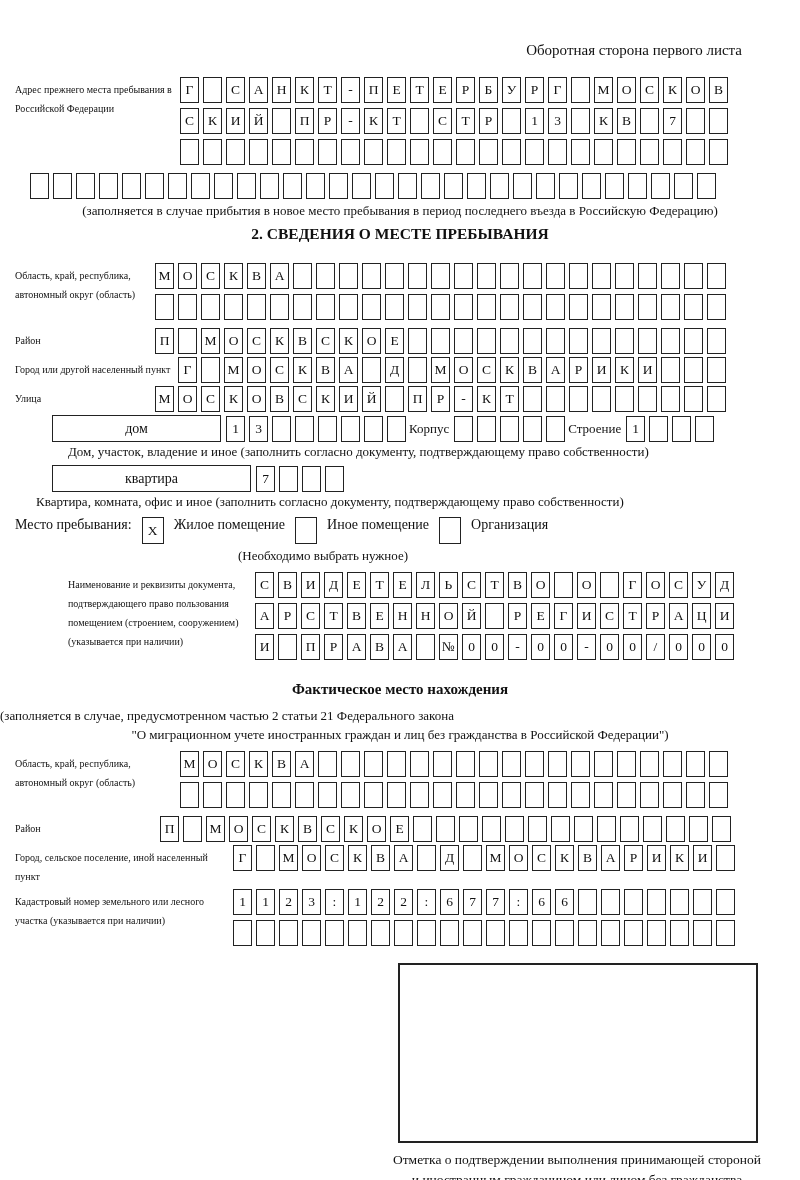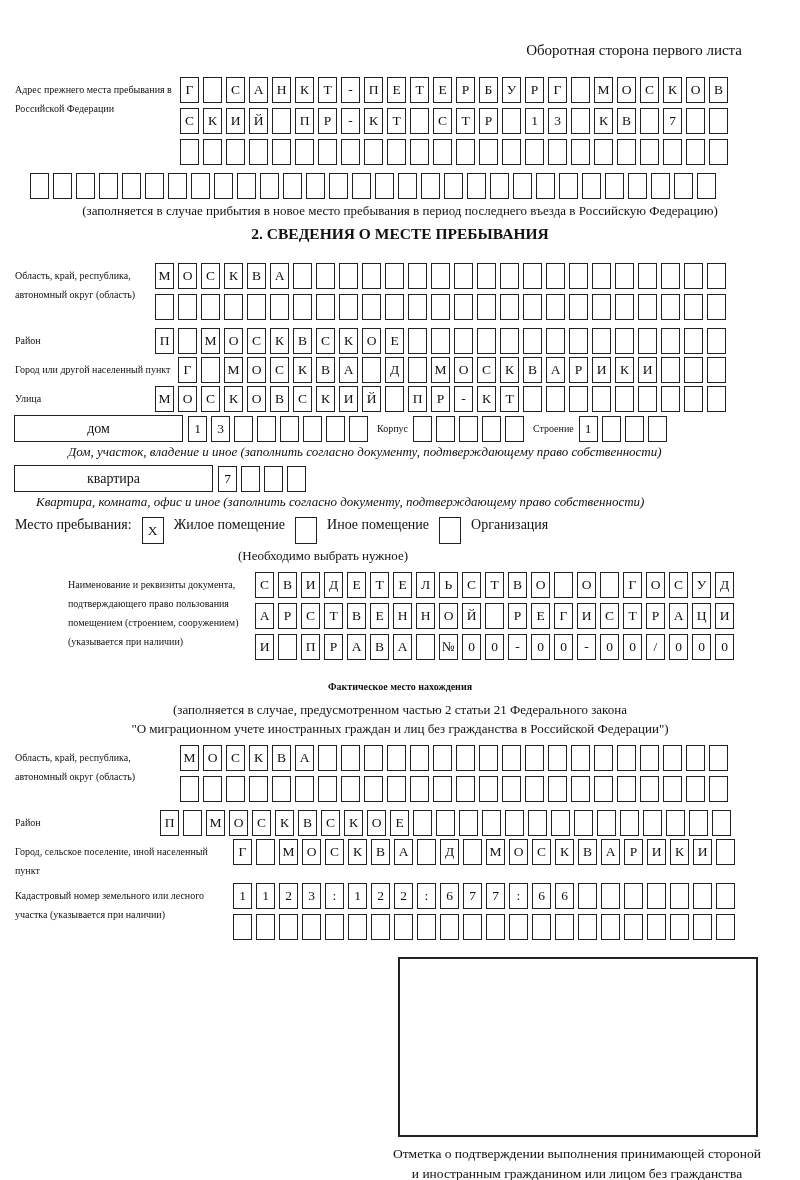--- a/index.html
+++ b/index.html
@@ -10,39 +10,39 @@
 
   .field{display:flex;align-items:flex-start;padding-left:15px;margin-bottom:3px;}
   .label{font-size:10px;line-height:19px;flex-shrink:0;padding-top:3px;}
   .w165{width:165px}.w140{width:140px}.w163{width:163px}.w145{width:145px}.w218{width:218px}.w187{width:187px}
   .rows .cells{margin-bottom:5px;}
   .cells{display:flex;gap:4px;flex-wrap:nowrap;}
   .cell{width:17px;height:24px;border:1.5px solid #222;display:flex;align-items:center;justify-content:center;
         font-size:13.5px;flex-shrink:0;background:#fff;box-sizing:content-box;}
   .fullrow{padding-left:30px;margin-bottom:4px;}
   .caption{font-size:13px;margin:1px 0 5px;padding-left:15px;}
-  .caption-left{padding-left:68px;font-style:italic;}
+  .caption-left{padding-left:68px;}
   .center{text-align:center;padding-left:0;}
   .sec-title{font-weight:bold;text-align:center;font-size:15.5px;margin:6px 0 20px;}
 
   .valuebox{border:1.5px solid #222;height:25px;display:flex;align-items:center;justify-content:center;
             font-size:14px;flex-shrink:0;background:#fff;}
-  .house-row{display:flex;align-items:center;padding-left:14px;margin:3px 0 2px;}
-  .inline-label{font-size:10px;margin:0 5px 0 9px;white-space:nowrap;}
+  .house-row{display:flex;align-items:center;padding-left:52px;margin:3px 0 2px;}
+  .inline-label{font-size:13px;margin:0 5px 0 3px;white-space:nowrap;}
   .gap5{margin-right:5px;}
 
   .stay-row{display:flex;padding-left:15px;font-size:14px;margin-top:7px;}
   .stay-row .cell{margin:0 10px;}
   .checkbox{width:20px;height:25px;}
   .stay-note{font-size:13px;margin:4px 0 8px;padding-left:238px;}
 
   .doc-field{margin-top:4px;padding-left:68px;}
 
-  .act-title{font-weight:bold;text-align:center;font-size:10px;margin:16px 0 10px;}
-  .act-note{font-size:13px;text-align:center;margin:0 0 3px;}
+  .act-title{font-weight:bold;text-align:center;font-size:15px;margin:16px 0 10px;}
+  .act-note{font-size:13px;text-align:left;margin:0 0 3px;}
   .act-note2{font-size:13px;text-align:center;margin:0 0 8px;}
 
   .stamp-box{margin-left:398px;width:356px;height:176px;border:2px solid #222;margin-top:12px;background:#fff;}
   .stamp-note{margin-left:388px;width:378px;text-align:center;font-size:13.5px;margin-top:7px;line-height:20px;}
 </style>
 </head>
 <body>
 
 <div class="page">
 

